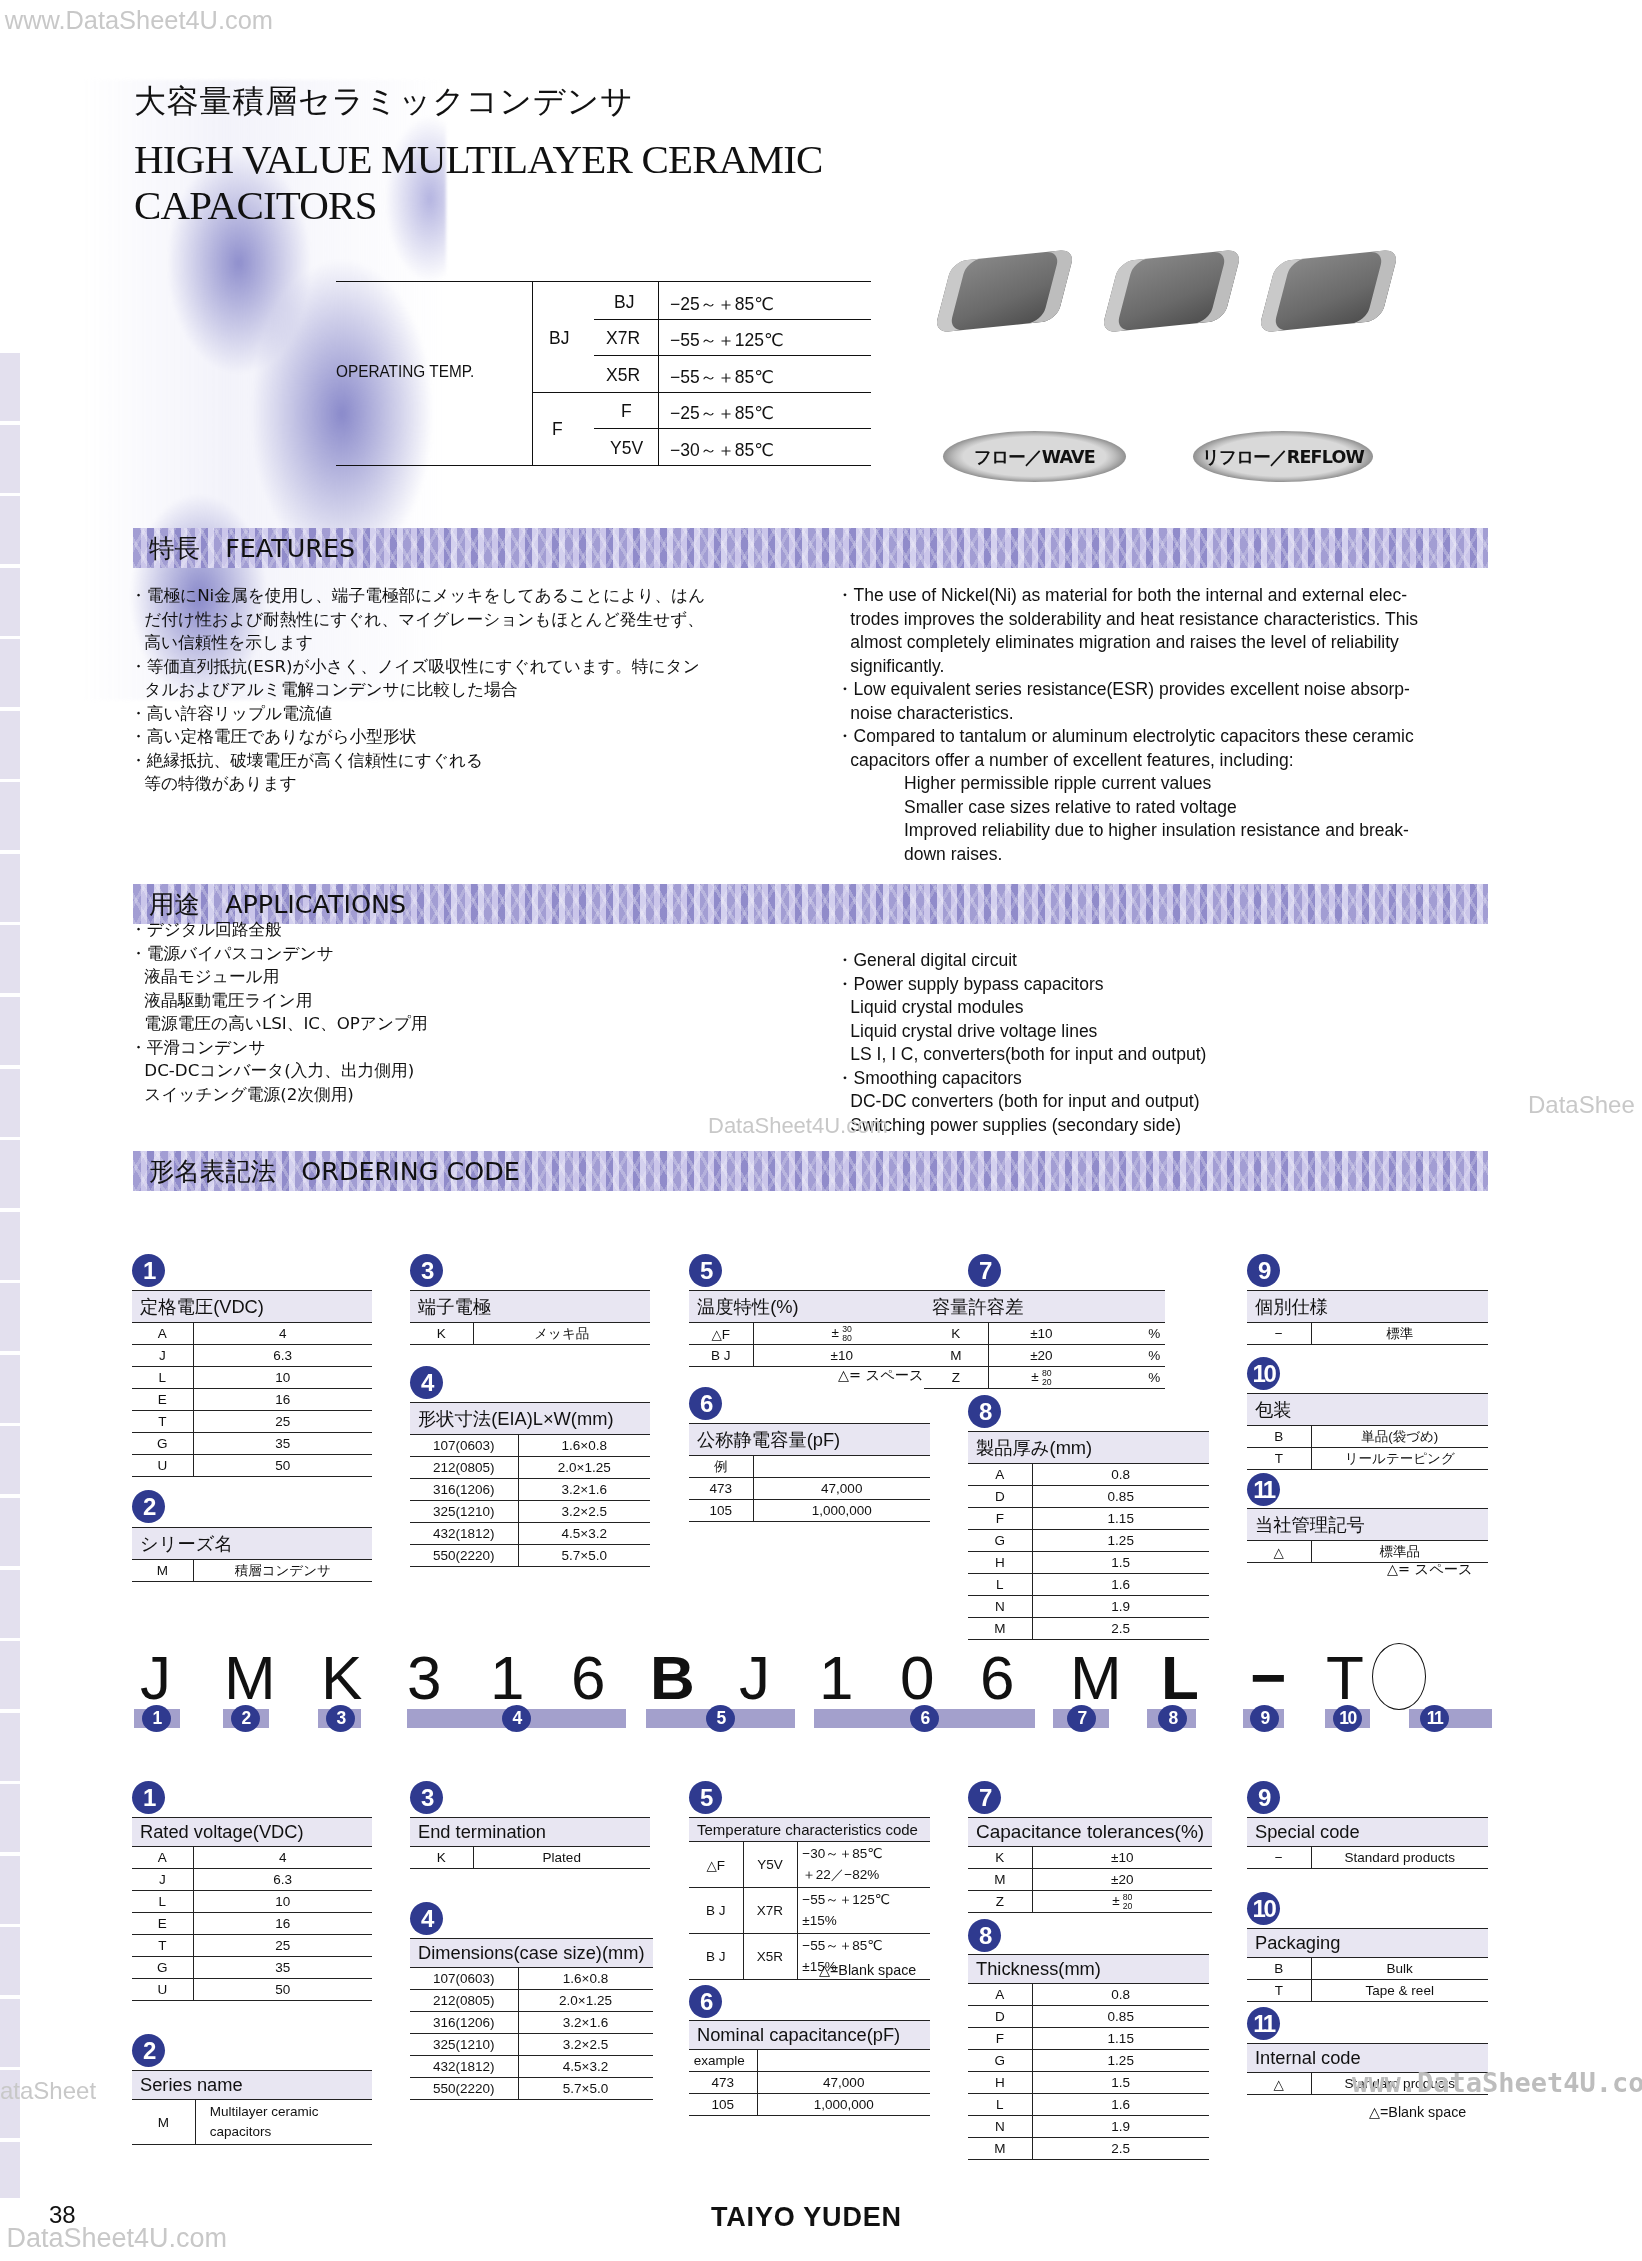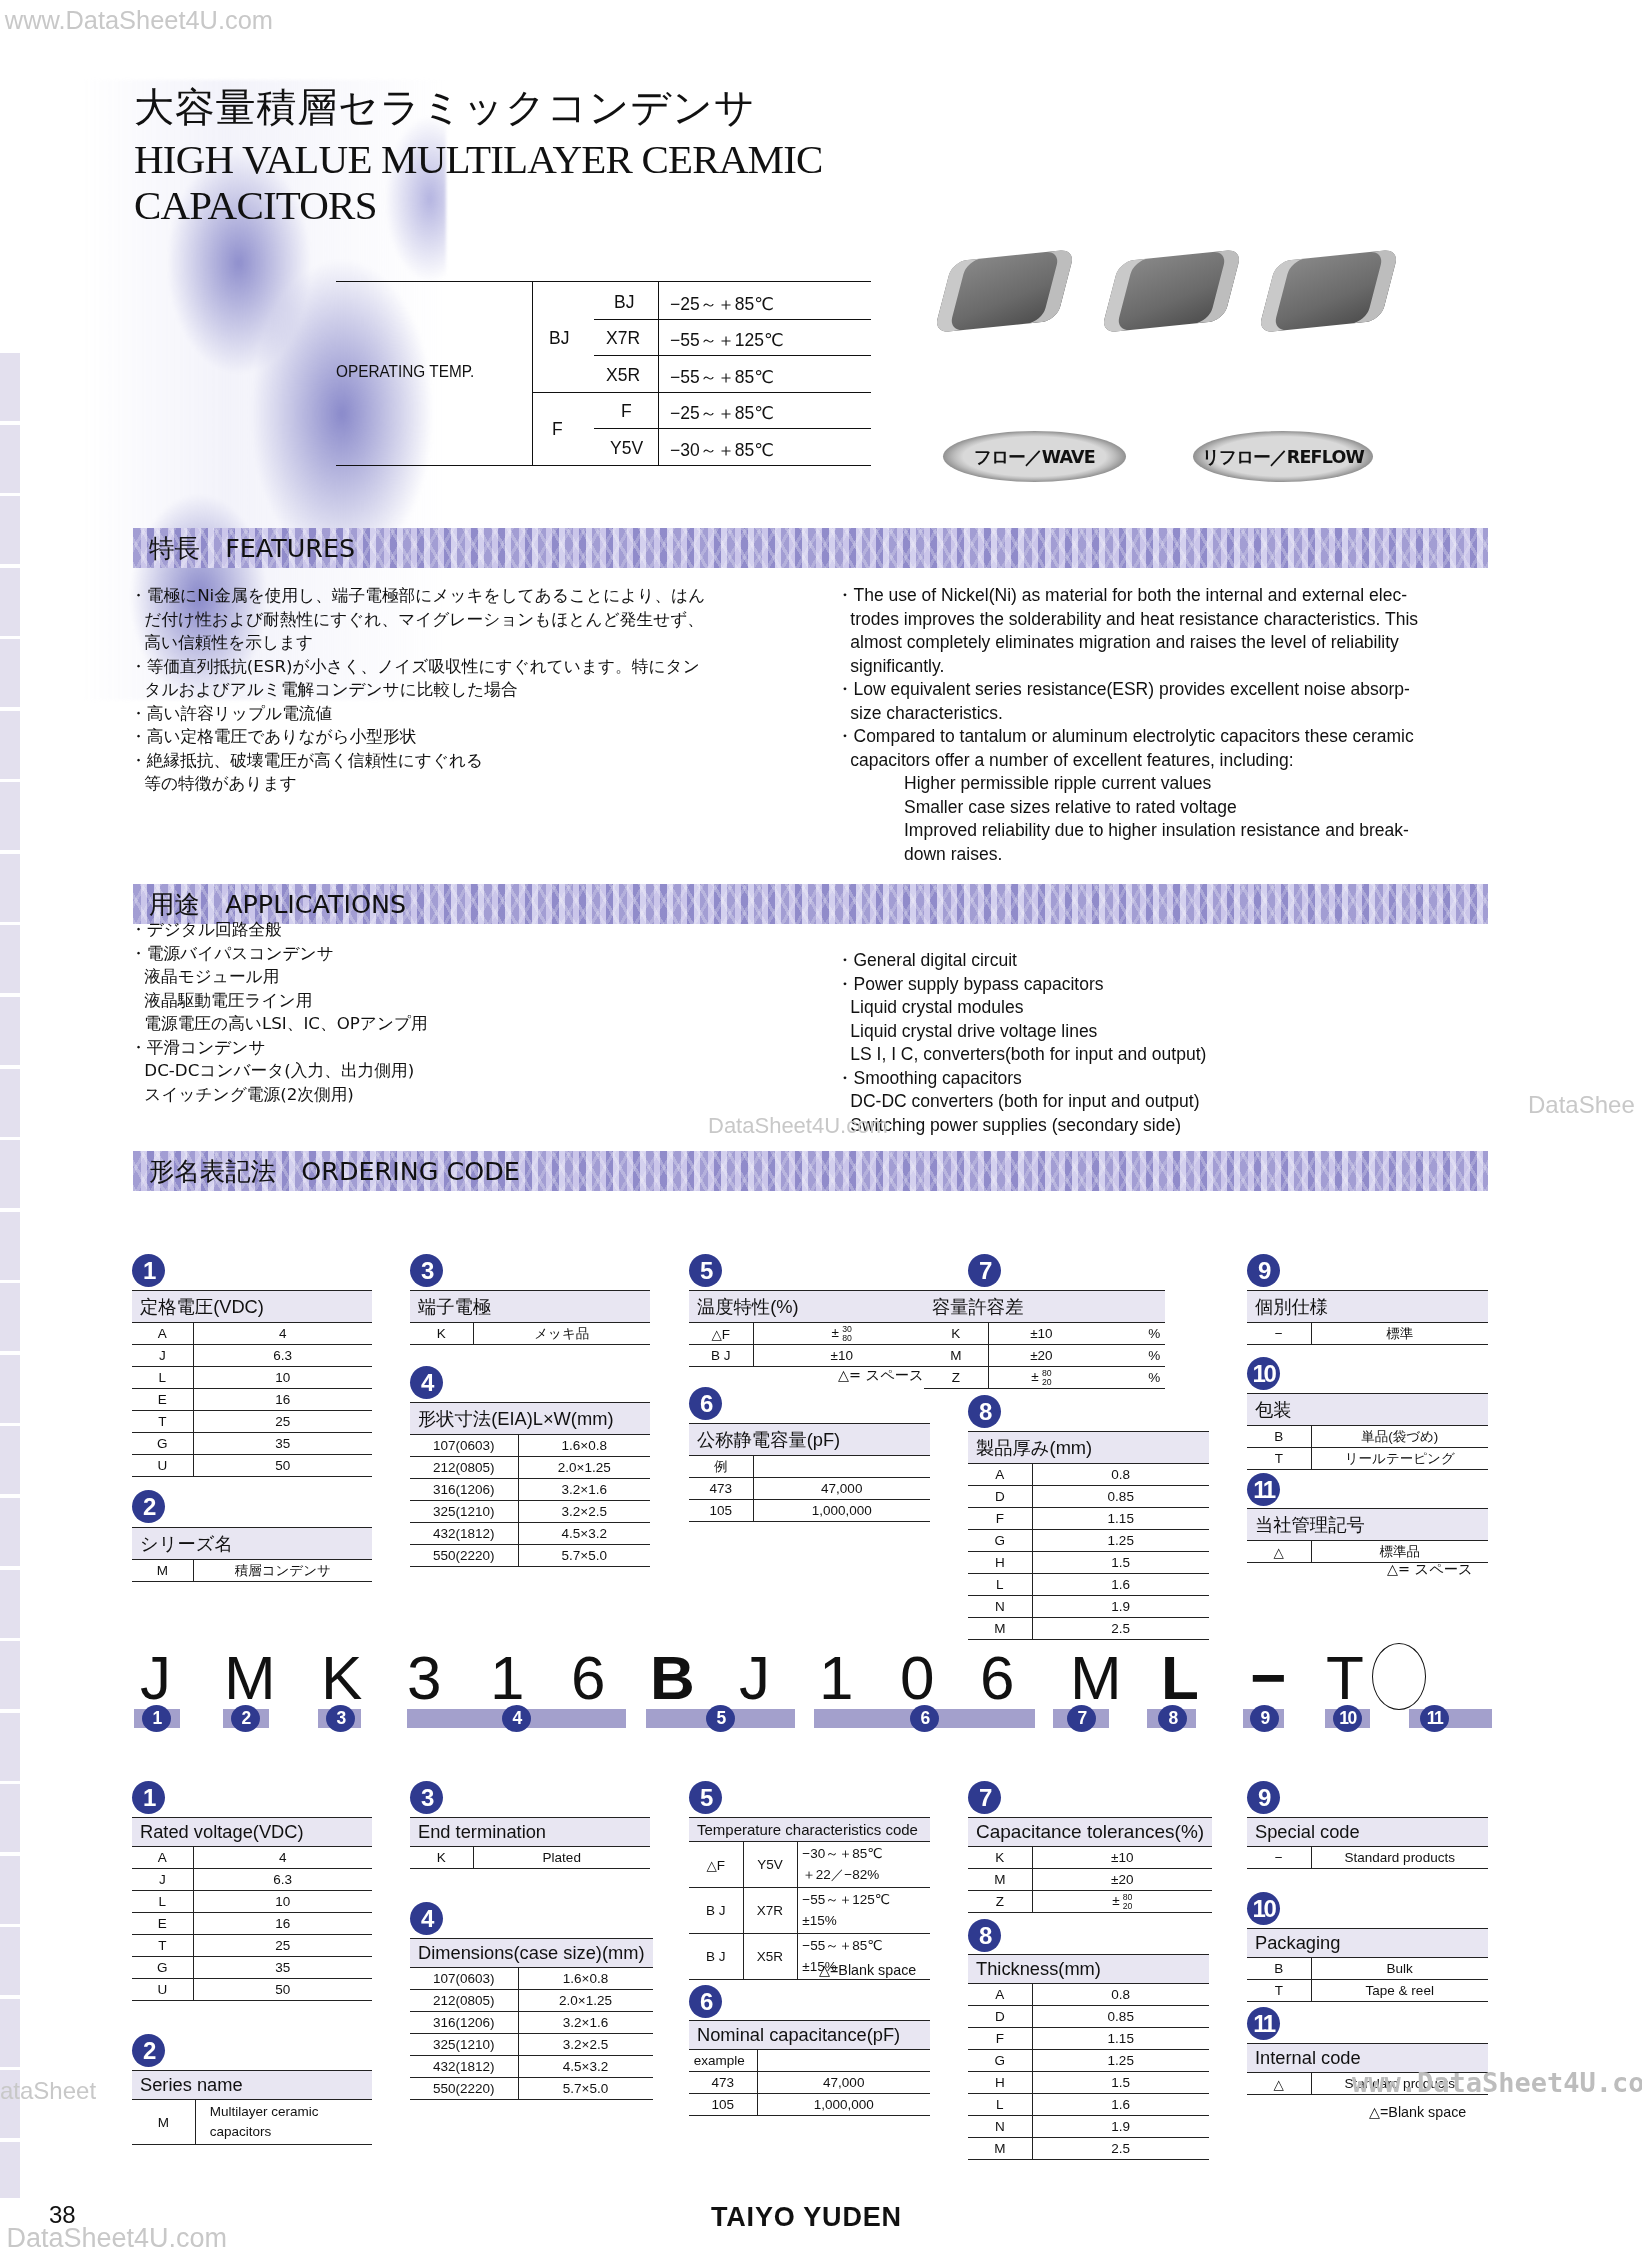--- a/index.html
+++ b/index.html
@@ -8,21 +8,21 @@
   .abs{position:absolute}
   .wm{color:#c8c8c8;font-family:"Liberation Sans",sans-serif;white-space:nowrap}
   .hero{left:80px;top:80px;width:366px;height:620px;
     background:
       radial-gradient(ellipse 103px 159px at 159px 183px, rgba(110,110,190,.75), rgba(110,110,190,0) 70%),
       radial-gradient(ellipse 64px 119px at 350px 119px, rgba(120,120,200,.55), rgba(120,120,200,0) 70%),
       radial-gradient(ellipse 127px 215px at 262px 334px, rgba(110,110,190,.8), rgba(110,110,190,0) 72%),
       radial-gradient(ellipse 95px 143px at 119px 517px, rgba(110,110,190,.8), rgba(110,110,190,0) 72%),
       linear-gradient(90deg, rgba(255,255,255,0), rgba(230,230,245,.5) 40%, rgba(255,255,255,0));
     filter:blur(1.6px)}
-  .title-jp{left:134px;top:80px;font-size:40px;font-family:"DejaVu Sans",sans-serif;letter-spacing:0.8px;white-space:nowrap}
+  .title-jp{left:134px;top:80px;font-size:32px;font-family:"DejaVu Sans",sans-serif;letter-spacing:0.8px;white-space:nowrap}
   .title-en{left:134px;font-family:"Liberation Serif",serif;font-size:41px;white-space:nowrap;letter-spacing:-0.8px}
   .optemp{position:absolute;left:336px;top:281px;width:535px;height:185px;border-top:1.6px solid #111;border-bottom:1.6px solid #111}
   .optemp .lbl{position:absolute;left:0;top:80px;font-size:16.7px;transform:scaleX(.92);transform-origin:left}
   .optemp .vl{position:absolute;top:0;bottom:0;border-left:0.8px solid #111}
   .optemp .hl{position:absolute;height:0;border-top:0.8px solid #111}
   .optemp .cell{position:absolute;font-size:17.5px;white-space:nowrap}
   .chip{position:absolute;width:135px;height:95px}
   .chip .body{position:absolute;left:8px;top:16px;width:119px;height:72px;border-radius:14.3px;
     background:linear-gradient(160deg,#8a8a8a,#6a6a6a 60%,#4a4a4a);transform:skewX(-20deg) rotate(-6deg);
     box-shadow:inset 14.3px 0 0 #c9c9c9, inset -14.3px 0 0 #bdbdbd}
@@ -143,21 +143,21 @@
   <span class="li">・高い定格電圧でありながら小型形状</span>
   <span class="li">・絶縁抵抗、破壊電圧が高く信頼性にすぐれる</span>
   <span class="ind">等の特徴があります</span>
 </div>
 <div class="para" style="left:836px;top:584px">
   <span class="li">・The use of Nickel(Ni) as material for both the internal and external elec-</span>
   <span class="ind">trodes improves the solderability and heat resistance characteristics. This</span>
   <span class="ind">almost completely eliminates migration and raises the level of reliability</span>
   <span class="ind">significantly.</span>
   <span class="li">・Low equivalent series resistance(ESR) provides excellent noise absorp-</span>
-  <span class="ind">size characteristics.</span>
+  <span class="ind">noise characteristics.</span>
   <span class="li">・Compared to tantalum or aluminum electrolytic capacitors these ceramic</span>
   <span class="ind">capacitors offer a number of excellent features, including:</span>
   <span class="ind2">Higher permissible ripple current values</span>
   <span class="ind2">Smaller case sizes relative to rated voltage</span>
   <span class="ind2">Improved reliability due to higher insulation resistance and break-</span>
   <span class="ind2">down raises.</span>
 </div>
 
 <div class="band" style="top:884px"><span>用途　APPLICATIONS</span></div>
 <div class="para jp" style="left:130px;top:918px">

